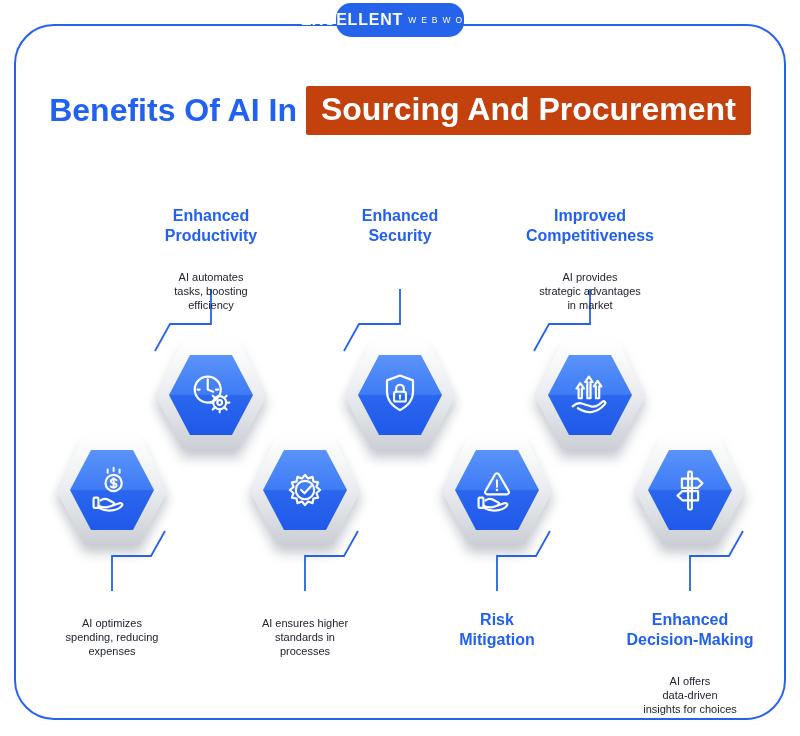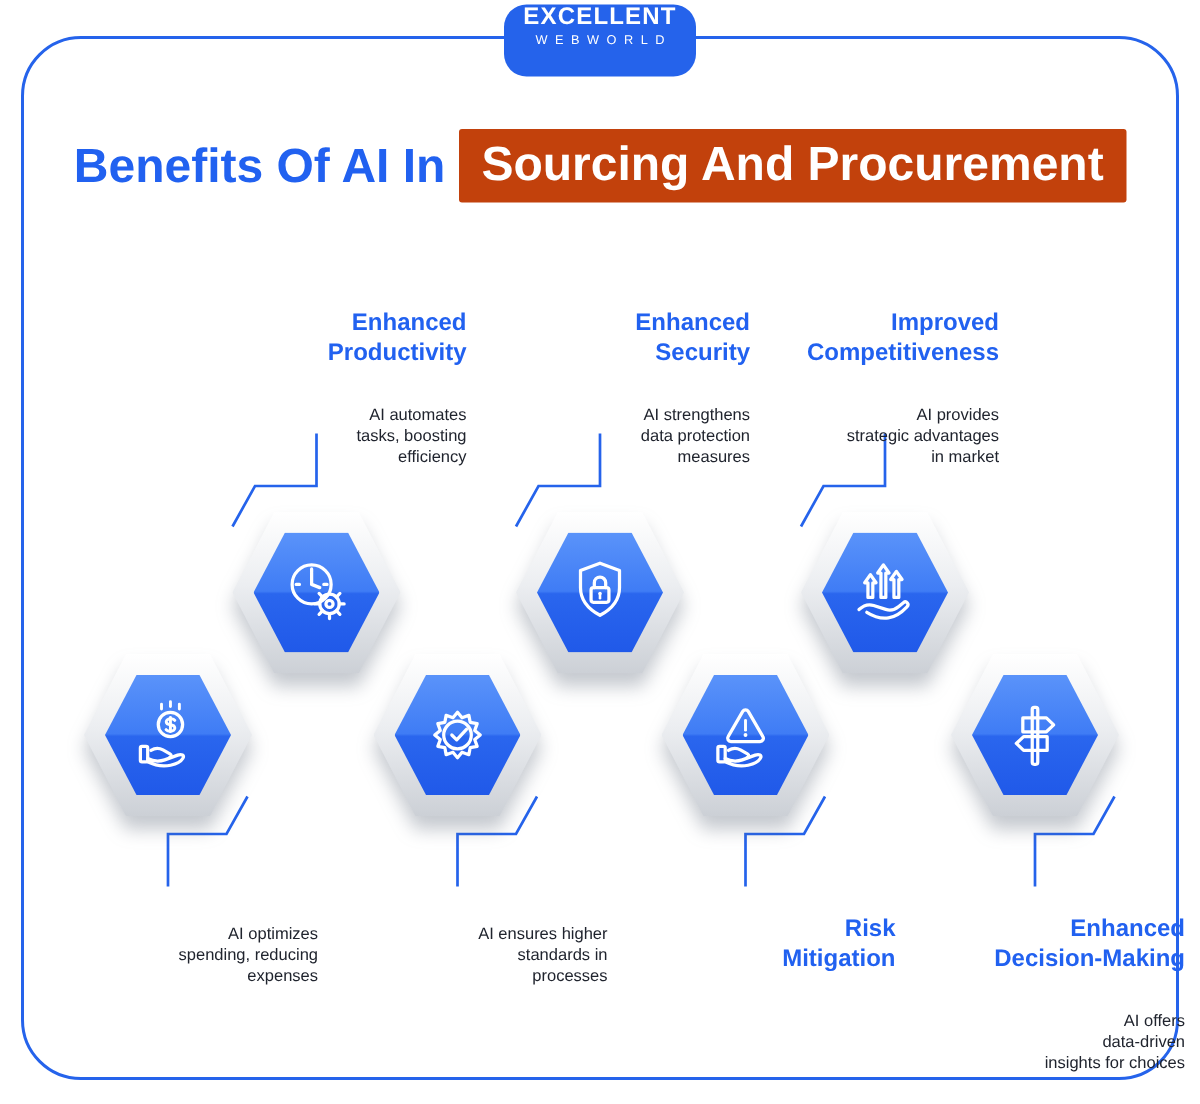--- a/index.html
+++ b/index.html
@@ -6,22 +6,22 @@
   body{
     width:800px;height:736px;position:relative;overflow:hidden;
     background:#ffffff;font-family:"Liberation Sans",sans-serif;
   }
   .frame{
     position:absolute;left:14px;top:24px;width:768px;height:692px;
     border:2px solid #2563eb;border-radius:40px;
   }
   .logo{
     position:absolute;left:50%;top:3px;transform:translateX(-50%);
-    width:128px;height:48px;background:#2563eb;border-radius:15px;
-    display:flex;flex-direction:column;align-items:center;
+    width:128px;height:34px;background:#2563eb;border-radius:15px;
+    display:flex;flex-direction:row;align-items:center;justify-content:center;
     color:#fff;z-index:5;
   }
   .logo-line1{font-size:16px;font-weight:bold;letter-spacing:.8px;line-height:1.1}
   .logo-line2{font-size:8.5px;letter-spacing:5px;margin-left:5px;line-height:1.2}
   .title-row{
     position:absolute;top:86px;left:0;width:100%;
     display:flex;justify-content:center;align-items:center;gap:9px;z-index:2;
   }
   .title-prefix{color:#2161f0;font-size:32px;font-weight:bold;white-space:nowrap}
   .title-box{
@@ -40,21 +40,21 @@
     position:relative;
   }
   .hex-inner{
     position:absolute;left:14px;top:14px;width:84px;height:80px;
     clip-path:polygon(25% 0%,75% 0%,100% 50%,75% 100%,25% 100%,0% 50%);
     background:linear-gradient(180deg,#5a93fa 0%,#3f7cf5 49%,#2a66ee 51%,#2059e9 100%);
     display:flex;align-items:center;justify-content:center;
   }
   .icon{width:52px;height:52px;stroke:#ffffff;fill:none;
     stroke-width:2;stroke-linecap:round;stroke-linejoin:round}
-  .label{position:absolute;width:200px;text-align:right;white-space:pre-line;z-index:2}
+  .label{position:absolute;width:200px;text-align:center;white-space:pre-line;z-index:2}
   .label-title{font-size:16px;font-weight:bold;color:#2161f0;line-height:1.25}
   .label-desc{font-size:11px;color:#20242e;line-height:1.28;margin-top:6px}
 </style>
 </head>
 <body>
 
 <div class="frame"></div>
 
 <div class="logo">
   <div class="logo-line1">EXCELLENT</div>
@@ -81,25 +81,22 @@
 <div class="label" style="left:111px;top:188px">
   <div class="label-title">Enhanced
 Productivity</div>
   <div class="label-desc">AI automates
 tasks, boosting
 efficiency</div>
 </div>
 <div class="label" style="left:300px;top:188px">
   <div class="label-title">Enhanced
 Security</div>
-  <div class="label-desc">AI strengthens
-data protection
-measures</div>
-</div>
-<div class="label" style="left:466px;top:188px">
+</div>
+<div class="label" style="left:490px;top:188px">
   <div class="label-title">Improved
 Competitiveness</div>
   <div class="label-desc">AI provides
 strategic advantages
 in market</div>
 </div>
 
 <div class="hex" style="left:155px;top:341px">
   <div class="hex-outer">
       <div class="hex-inner">

